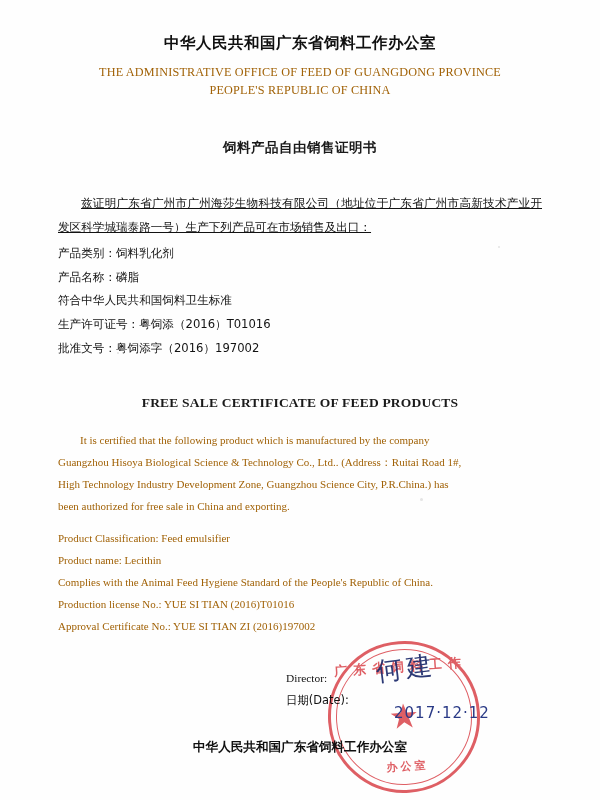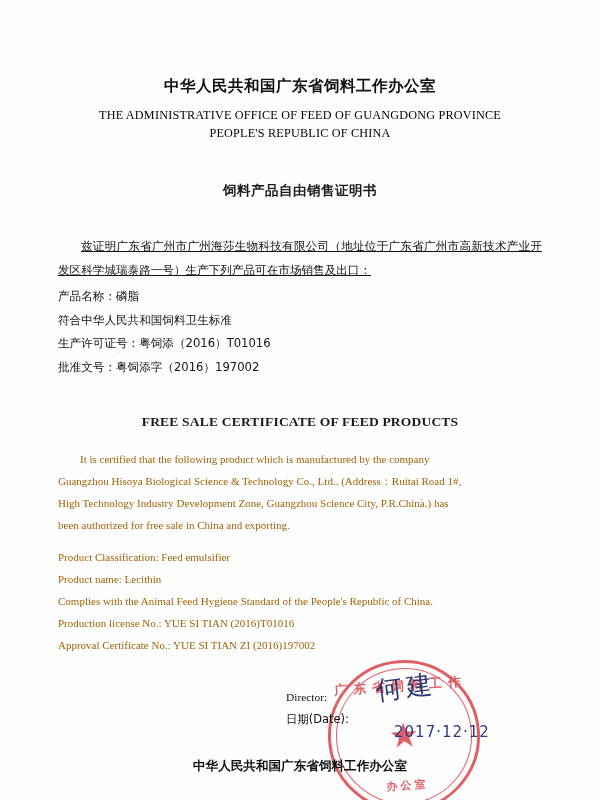--- a/index.html
+++ b/index.html
@@ -13,40 +13,40 @@
     font-family: "Liberation Serif", serif;
     color: #1a1a1a;
     overflow: hidden;
   }
   .page {
     position: relative;
     width: 600px;
     height: 800px;
     background: #fefefe;
     box-sizing: border-box;
-    padding: 76px 58px 0 58px;
+    padding: 33px 58px 0 58px;
   }
 
   
   .cn-header-title {
     text-align: center;
     font-family: "DejaVu Sans", sans-serif;
     font-weight: bold;
     font-size: 15.5px;
     letter-spacing: 0.5px;
     color: #101010;
     margin: 0 0 10px 0;
   }
   .en-header {
     text-align: center;
     font-family: "Liberation Serif", serif;
     font-size: 12.2px;
     letter-spacing: 0.2px;
     line-height: 1.45;
-    color: #000000;
+    color: #a16207;
     margin: 0;
   }
   .en-header .line2 {
     display: block;
   }
 
   
   .cn-title {
     text-align: center;
     font-family: "DejaVu Sans", sans-serif;
@@ -233,20 +233,21 @@
     <div class="en-header">
       <span>THE ADMINISTRATIVE OFFICE OF FEED OF GUANGDONG PROVINCE</span>
       <span class="line2">PEOPLE'S REPUBLIC OF CHINA</span>
     </div>
   </div>
 
   <div>
     <div class="cn-title">饲料产品自由销售证明书</div>
     <div class="cn-body">
       <p class="cn-para">兹证明广东省广州市广州海莎生物科技有限公司（地址位于广东省广州市高新技术产业开发区科学城瑞泰路一号）生产下列产品可在市场销售及出口：</p>
+      <p class="cn-line">产品类别：饲料乳化剂</p>
       <p class="cn-line">产品名称：磷脂</p>
       <p class="cn-line">符合中华人民共和国饲料卫生标准</p>
       <p class="cn-line">生产许可证号：粤饲添（2016）T01016</p>
       <p class="cn-line">批准文号：粤饲添字（2016）197002</p>
     </div>
   </div>
 
   <div>
     <div class="en-title">FREE SALE CERTIFICATE OF FEED PRODUCTS</div>
     <div class="en-body">

